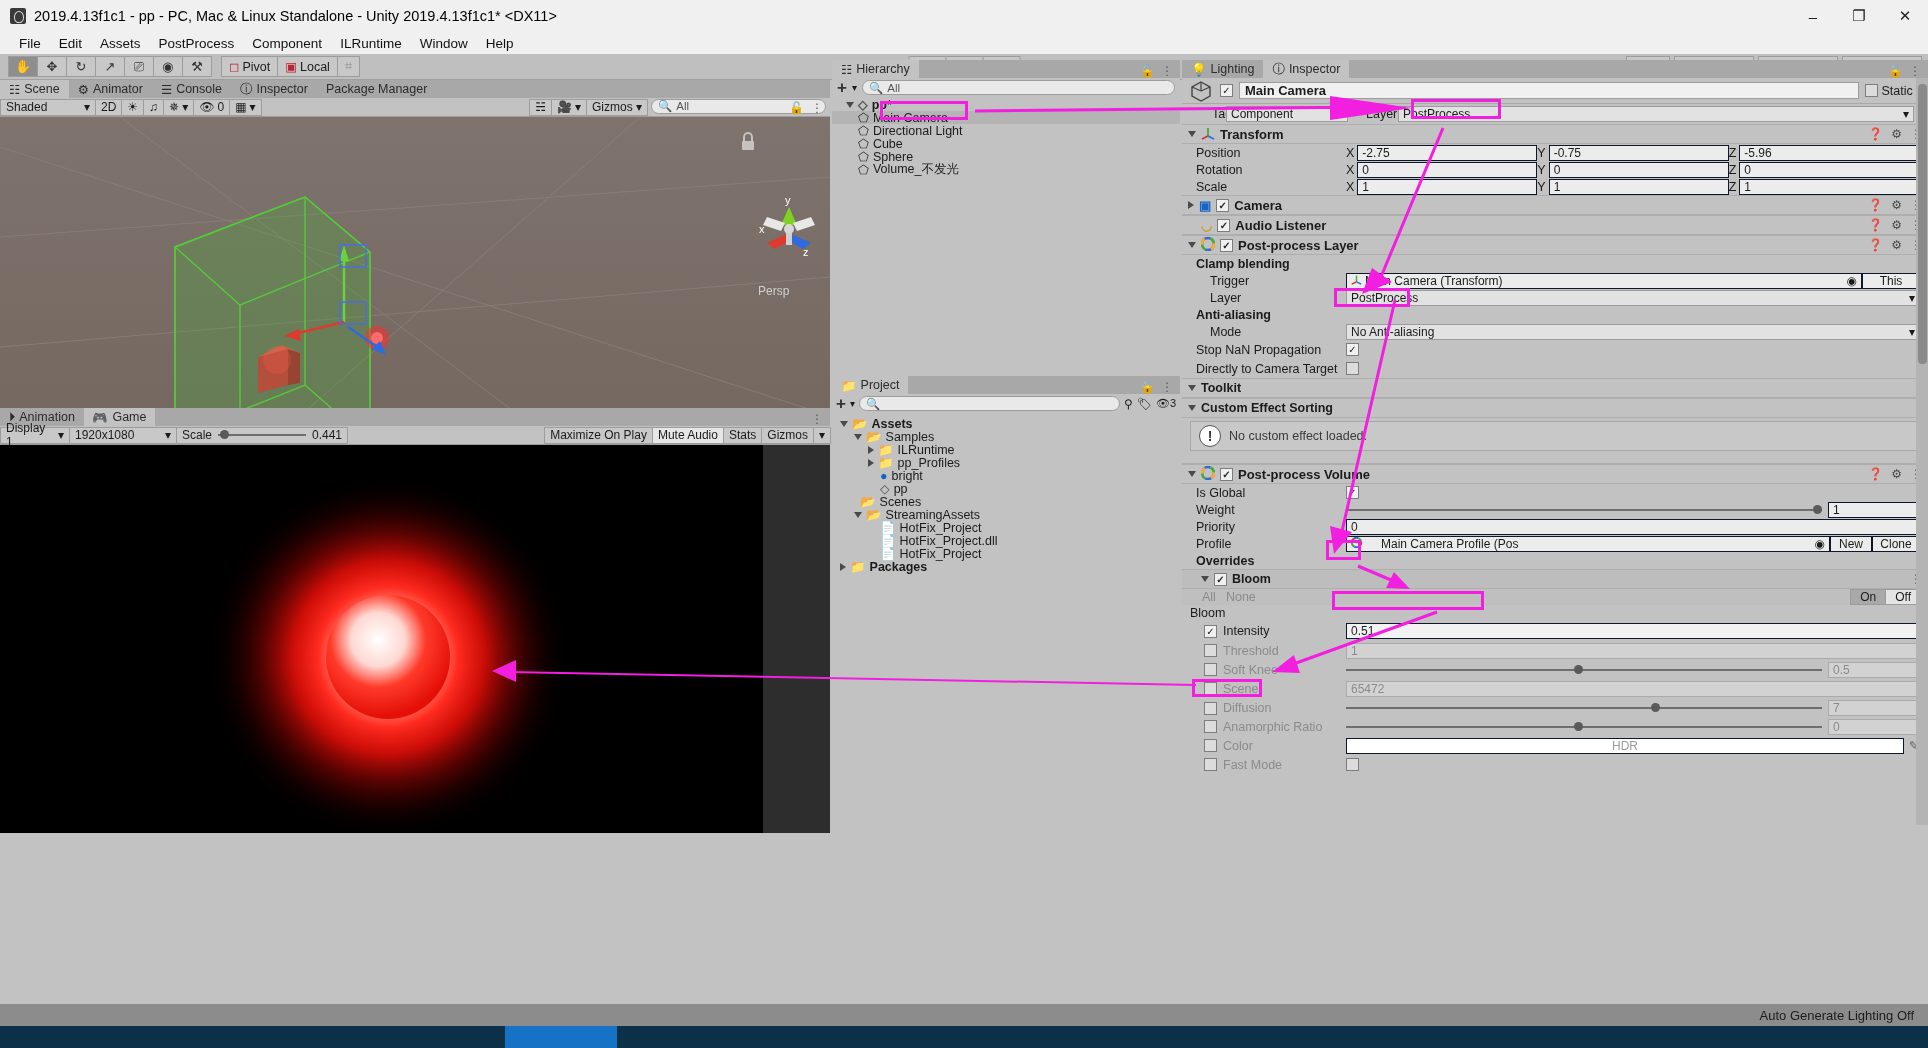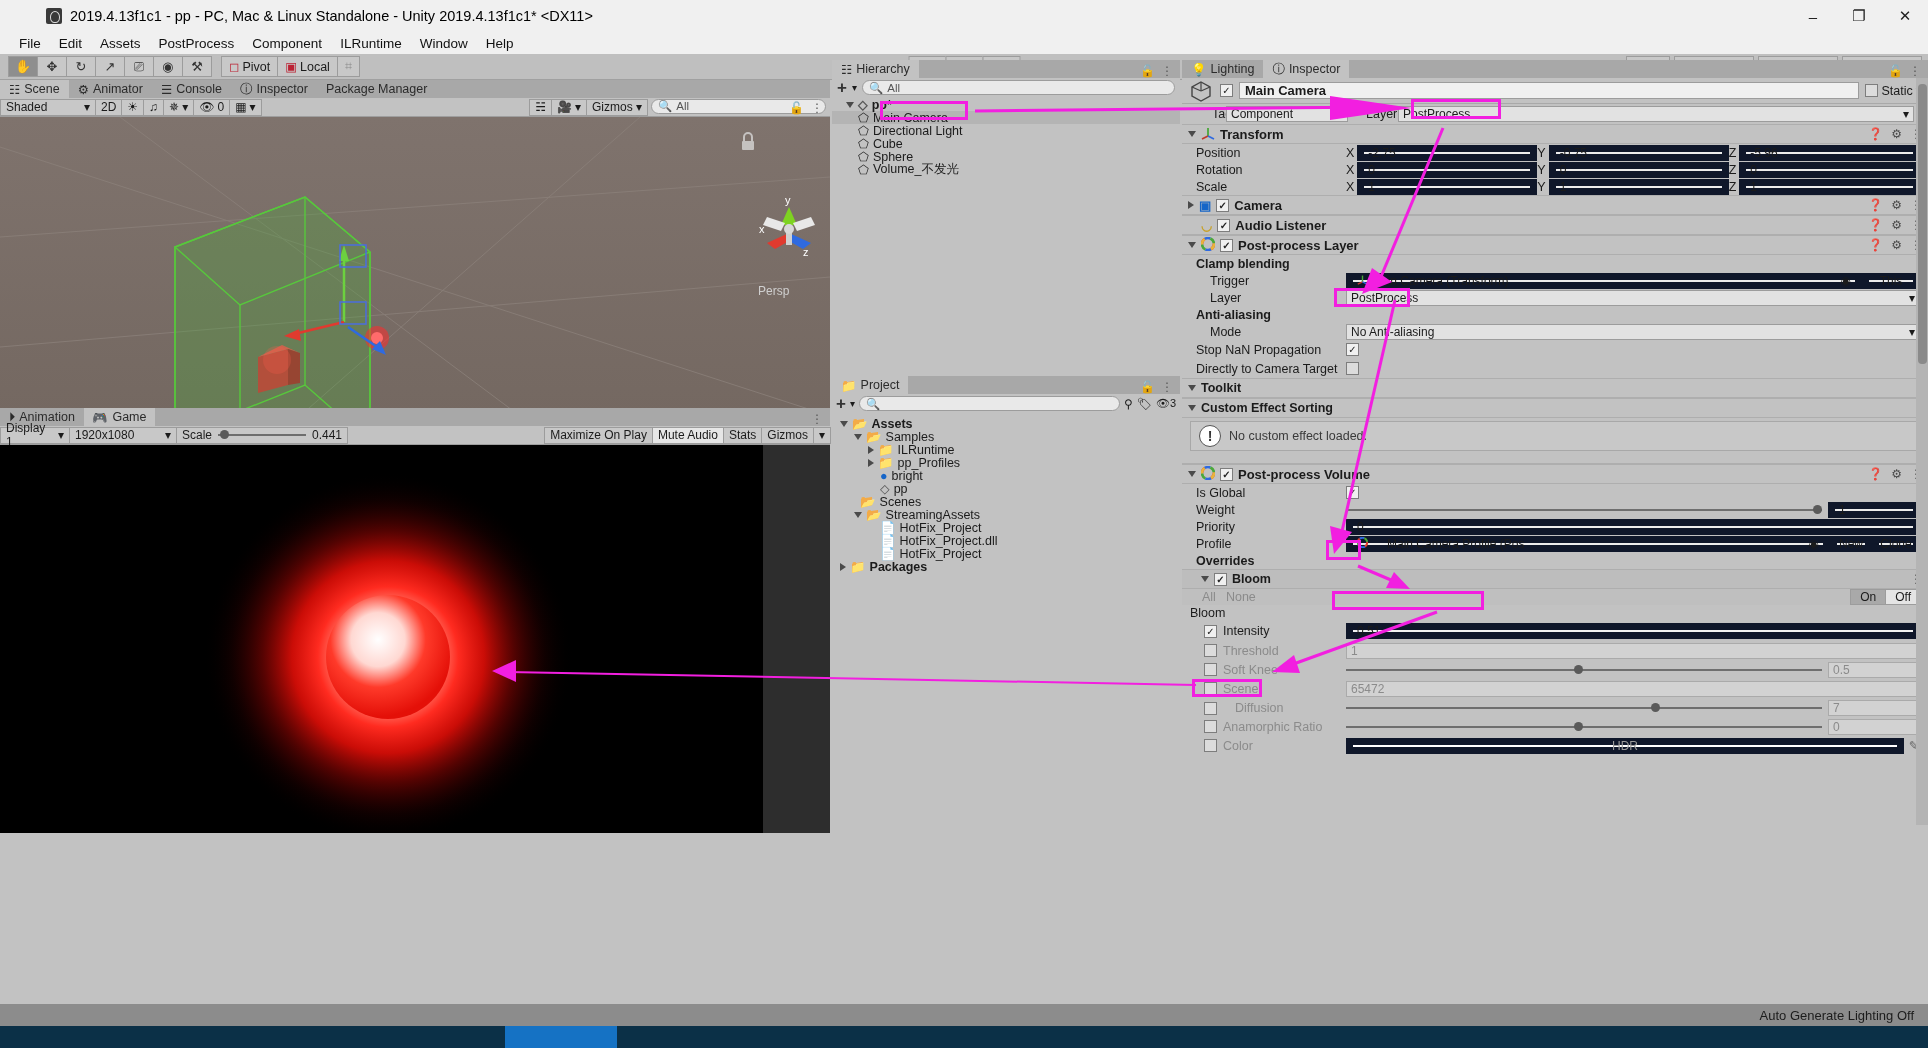--- a/index.html
+++ b/index.html
@@ -2,21 +2,21 @@
 <html><head>
 <meta charset="utf-8">
 <style>
   * { box-sizing: border-box; margin:0; padding:0; }
   html,body{ width:1928px; height:1048px; overflow:hidden; background:#c2c2c2;
     font-family:"Liberation Sans", sans-serif; font-size:14px; color:#1b1b1b; }
   .app{ position:relative; width:1928px; height:1048px; }
 
   
   .titlebar{ position:absolute; left:0; top:0; width:1928px; height:32px;
-     background:#f0f0f0; display:flex; align-items:center;padding-left:36px; }
+     background:#f0f0f0; display:flex; align-items:center; }
   .tb-icon{ width:16px;height:16px;margin:0 8px 0 10px;background:#3a3a3a;
      border-radius:2px; position:relative; }
   .tb-icon:after{content:"";position:absolute;left:4px;top:3px;width:8px;height:10px;
      border:1.5px solid #ddd;border-radius:50% 50% 45% 45%;}
   .tb-title{ font-size:14.5px; color:#000; }
   .tb-btns{ position:absolute; right:0; top:0; height:32px; display:flex; }
   .tb-btn{ width:46px;height:32px; display:flex;align-items:center;justify-content:center;
      font-size:15px; color:#222; }
 
   
@@ -88,21 +88,21 @@
      border-bottom:1px solid #a9a9a9;}
   .cube-ico{width:26px;height:26px;display:flex;align-items:center;justify-content:center;}
   .namefield{ flex:1; height:17px; background:#f0f0f0; border:1px solid #9c9c9c;
      font-size:13px; font-weight:bold; display:flex;align-items:center;padding:0 5px;}
   .chk{ width:13px;height:13px;background:#f0f0f0;border:1px solid #7d7d7d;
      display:flex;align-items:center;justify-content:center;font-size:10px;color:#222;}
   .chk.off{ background:#dcdcdc; }
   .statbox{ display:flex;align-items:center;gap:3px;font-size:12.5px;}
 
   .taglayer{ height:20px; display:flex; align-items:center; font-size:12.5px; padding:0 6px; gap:4px;}
-  .field{ background:#ececec;border:7px solid #0f172a; height:16px; font-size:12px;
+  .field{ background:#ececec;border:1px solid #0f172a; height:16px; font-size:12px;
      display:flex;align-items:center;padding:0 4px;}
   .dropfield{ background:#e2e2e2;border:1px solid #9c9c9c;height:16px;font-size:12px;
      display:flex;align-items:center;justify-content:space-between;padding:0 4px;}
 
   .comp-head{ height:20px; background:#c2c2c2; border-top:1px solid #aeaeae;
      border-bottom:1px solid #aeaeae; display:flex;align-items:center;gap:5px;padding:0 6px;
      font-size:13px;font-weight:bold;}
   .comp-head .rt{ margin-left:auto; display:flex;gap:8px;align-items:center;color:#4a4a4a;font-weight:normal;font-size:12px;}
   .tri{ width:0;height:0;border-left:4px solid transparent;border-right:4px solid transparent;
      border-top:6px solid #4a4a4a;}
@@ -879,21 +879,21 @@
         <div class="field fielddim" style="width:92px;margin-right:8px">0.5</div>
       </div>
       <div class="row" style="height:19px">
         <span class="lbl" style="padding-left:8px;display:flex;gap:6px;align-items:center">
           <span class="chk off"></span>
           <span class="dim">Scene</span>
         </span>
         <div class="field fielddim" style="flex:1;margin-right:8px">65472</div>
       </div>
       <div class="row" style="height:19px">
-        <span class="lbl" style="padding-left:8px;display:flex;gap:18px;align-items:flex-end">
+        <span class="lbl" style="padding-left:8px;display:flex;gap:6px;align-items:flex-end">
           <span class="chk off"></span>
           <span class="dim">Diffusion</span>
         </span>
         <div class="slider" style="margin-right:6px">
           <div class="strack"></div>
             <div class="sknob" style="left:64%"></div>
         </div>
         <div class="field fielddim" style="width:92px;margin-right:8px">7</div>
       </div>
       <div class="row" style="height:19px">
@@ -907,20 +907,27 @@
         </div>
         <div class="field fielddim" style="width:92px;margin-right:8px">0</div>
       </div>
       <div class="row" style="height:19px">
         <span class="lbl" style="padding-left:8px;display:flex;gap:6px;align-items:center">
           <span class="chk off"></span>
           <span class="dim">Color</span>
         </span>
         <div class="field" style="flex:1;background:#fff;justify-content:center;color:#9a9a9a">HDR</div>
         <span style="width:20px;text-align:center;color:#666;margin-right:4px">✎</span>
+      </div>
+      <div class="row" style="height:19px">
+        <span class="lbl" style="padding-left:8px;display:flex;gap:6px;align-items:center">
+          <span class="chk off"></span>
+          <span class="dim">Fast Mode</span>
+        </span>
+        <span class="chk off"></span>
       </div>
 
     </div>
     <div style="position:absolute;right:0;top:18px;width:12px;bottom:0;background:#b4b4b4">
       <div style="position:absolute;right:1px;top:6px;width:9px;height:280px;background:#8a8a8a;border-radius:4px"></div>
     </div>
   </div>
 
   <svg class="anno">
     <defs>

